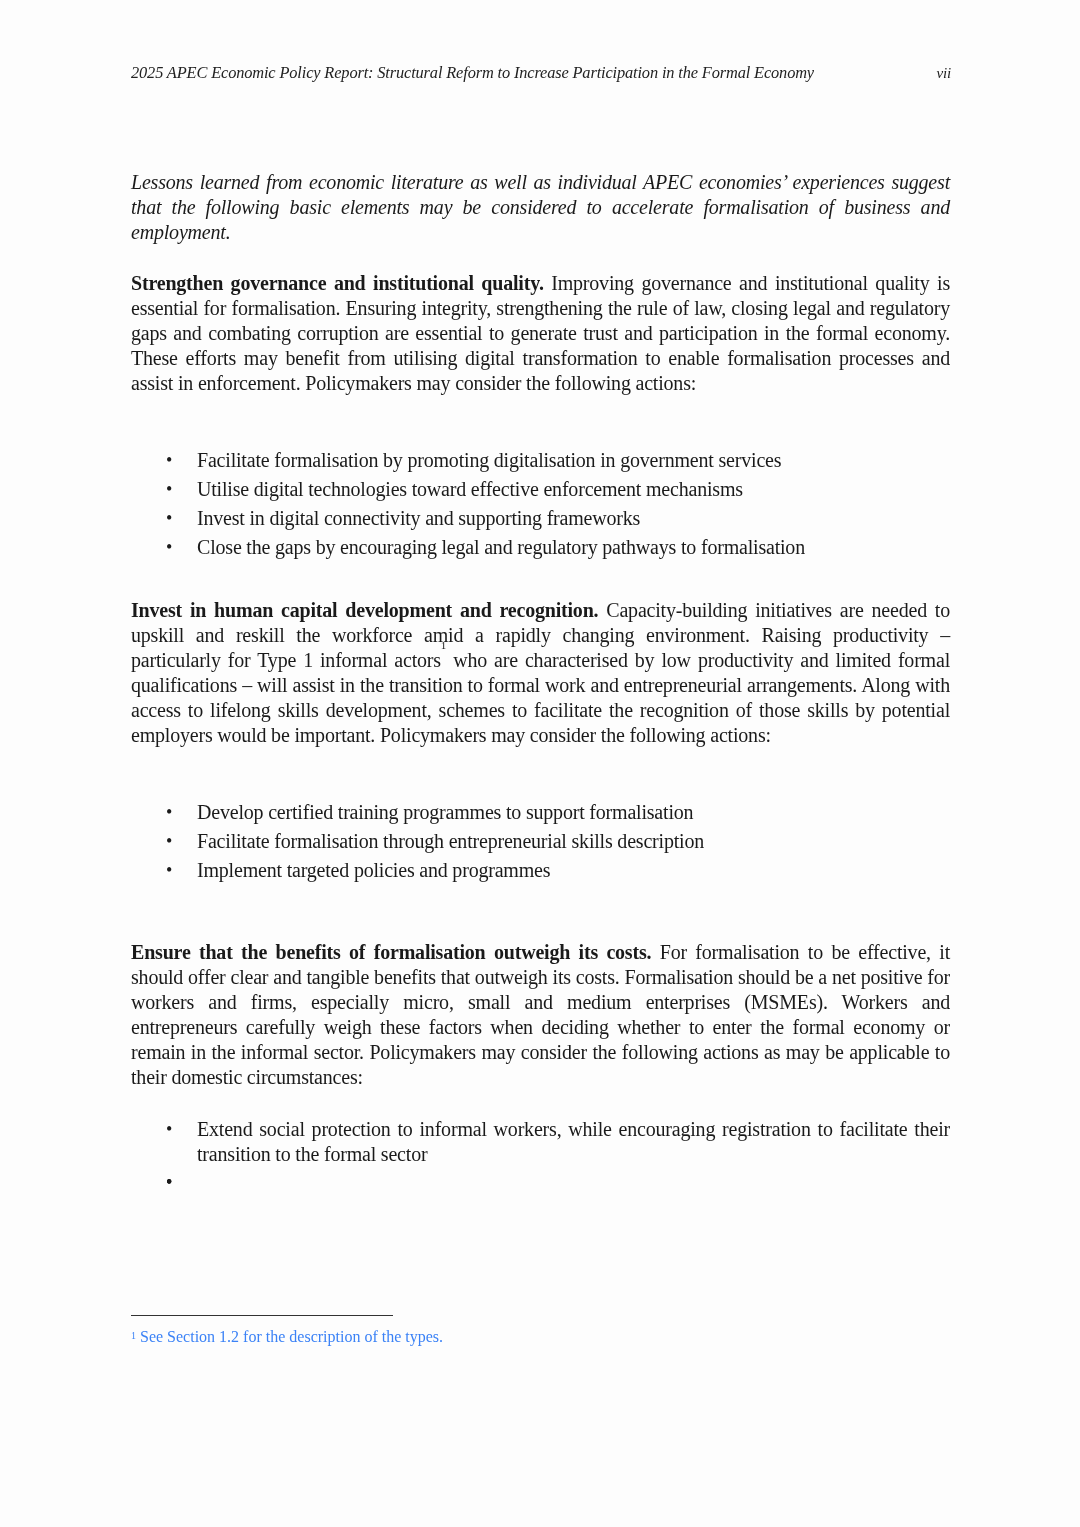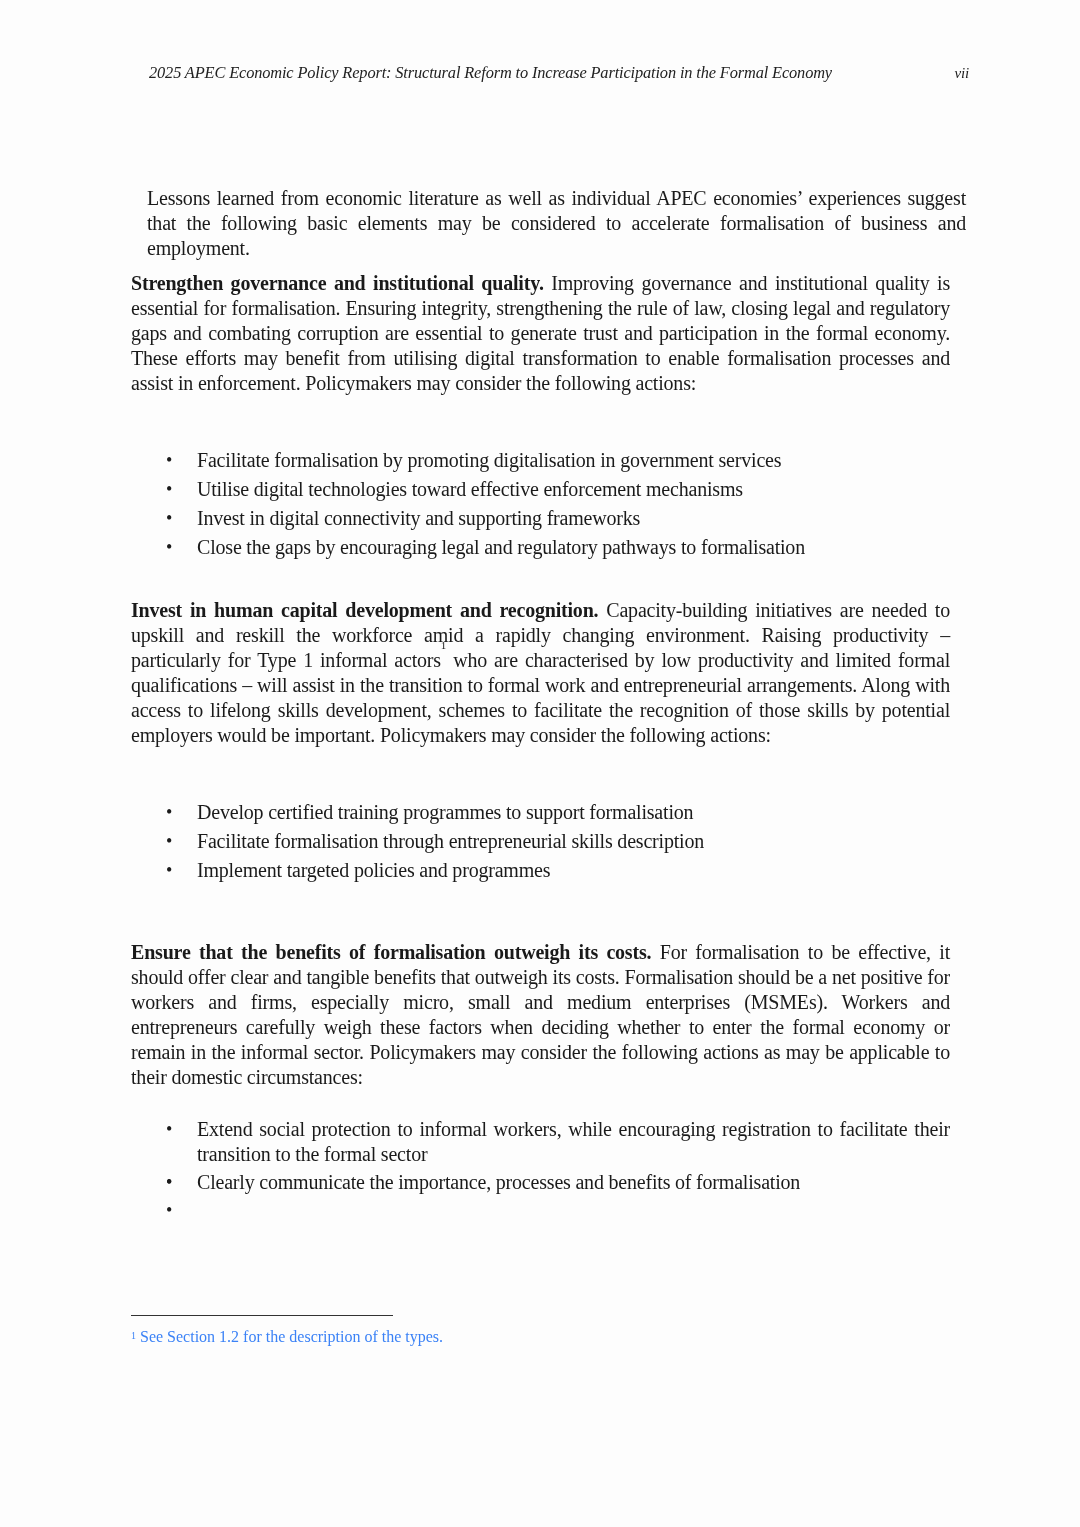--- a/index.html
+++ b/index.html
@@ -17,21 +17,21 @@
     }
     .page {
       position: absolute;
       left: 0; top: 0;
       width: 1080px;
       height: 1527px;
       background: #fdfdfd;
     }
     .running-header {
       position: absolute;
-      left: 149px;
+      left: 131px;
       top: 63px;
       width: 820px;
       font-style: italic;
       font-size: 16.4px;
       letter-spacing: -0.15px;
       color: #222;
       white-space: nowrap;
     }
     .running-header .page-num {
       position: absolute;
@@ -111,21 +111,21 @@
 </head>
 <body>
 
 <div class="page">
 
   <div class="running-header">
     <span>2025 APEC Economic Policy Report: Structural Reform to Increase Participation in the Formal Economy</span>
     <span class="page-num">vii</span>
   </div>
 
-  <p class="body-text" style="top:170px; margin:16px;">Lessons learned from economic literature as well as individual APEC economies’ experiences suggest that the following basic elements may be considered to accelerate formalisation of business and employment.</p>
+  <p class="body-text" style="top:170px; margin:0;font-style:italic;">Lessons learned from economic literature as well as individual APEC economies’ experiences suggest that the following basic elements may be considered to accelerate formalisation of business and employment.</p>
 
   <p class="body-text" style="top:271px; margin:0;"><b>Strengthen governance and institutional quality.</b><span> Improving governance and institutional quality is essential for formalisation. Ensuring integrity, strengthening the rule of law, closing legal and regulatory gaps and combating corruption are essential to generate trust and participation in the formal economy. These efforts may benefit from utilising digital transformation to enable formalisation processes and assist in enforcement. Policymakers may consider the following actions:</span></p>
 
   <ul class="bullets gov" style="top:448px;">
     <li><span class="bullet">•</span><span>Facilitate formalisation by promoting digitalisation in government services</span></li>
     <li><span class="bullet">•</span><span>Utilise digital technologies toward effective enforcement mechanisms</span></li>
     <li><span class="bullet">•</span><span>Invest in digital connectivity and supporting frameworks</span></li>
     <li><span class="bullet">•</span><span>Close the gaps by encouraging legal and regulatory pathways to formalisation</span></li>
   </ul>
 
@@ -135,20 +135,20 @@
     <li><span class="bullet">•</span><span>Develop certified training programmes to support formalisation</span></li>
     <li><span class="bullet">•</span><span>Facilitate formalisation through entrepreneurial skills description</span></li>
     <li><span class="bullet">•</span><span>Implement targeted policies and programmes</span></li>
   </ul>
 
   <p class="body-text" style="top:940px; margin:0;"><b>Ensure that the benefits of formalisation outweigh its costs.</b><span> For formalisation to be effective, it should offer clear and tangible benefits that outweigh its costs. Formalisation should be a net positive for workers and firms, especially micro, small and medium enterprises (MSMEs). Workers and entrepreneurs carefully weigh these factors when deciding whether to enter the formal economy or remain in the informal sector. Policymakers may consider the following actions as may be applicable to their domestic circumstances:</span></p>
 
   <ul class="bullets ben" style="top:1117px;">
     <li><span class="bullet">•</span><span>Extend social protection to informal workers, while encouraging registration to facilitate their transition to the formal sector</span></li>
     <li><span class="bullet">•</span></li>
-    <li><span class="bullet">•</span><span>Clearly communicate the importance, processes and benefits of formalisation</span></li>
+    <li><span class="bullet">•</span></li>
     <li style="min-height:25px;"><span class="bullet">•</span><span></span></li>
   </ul>
 
   <div class="fn-rule"></div>
   <div class="footnote"><sup>1</sup><span>See Section 1.2 for the description of the types.</span></div>
 
 </div>
 
 </body></html>

